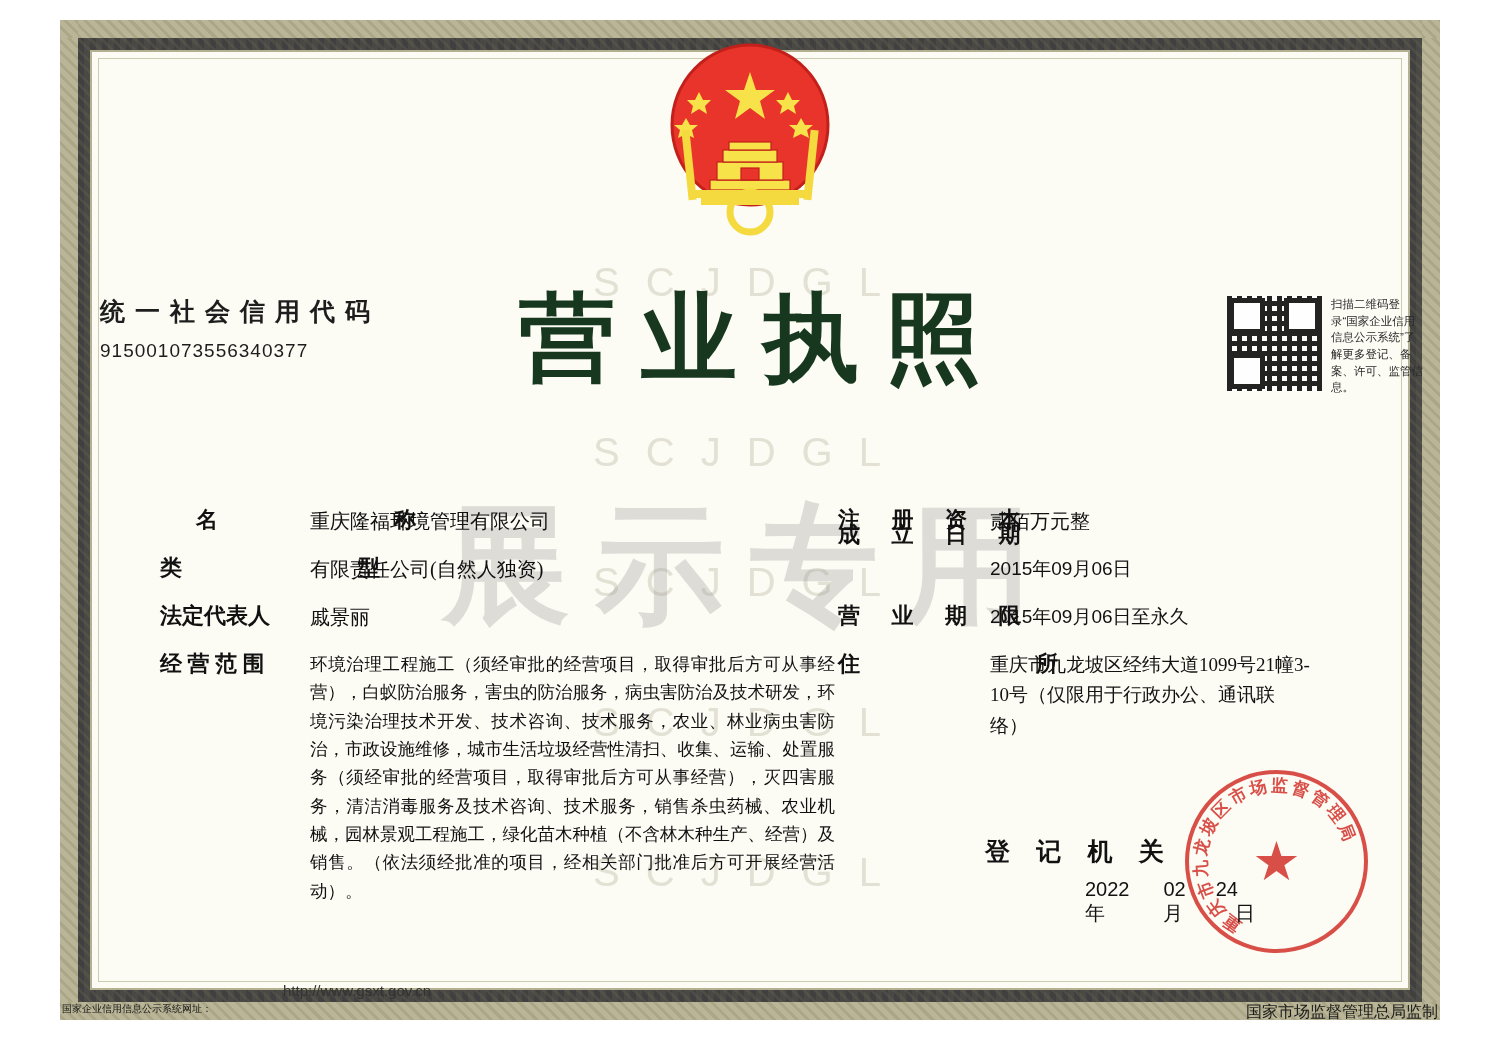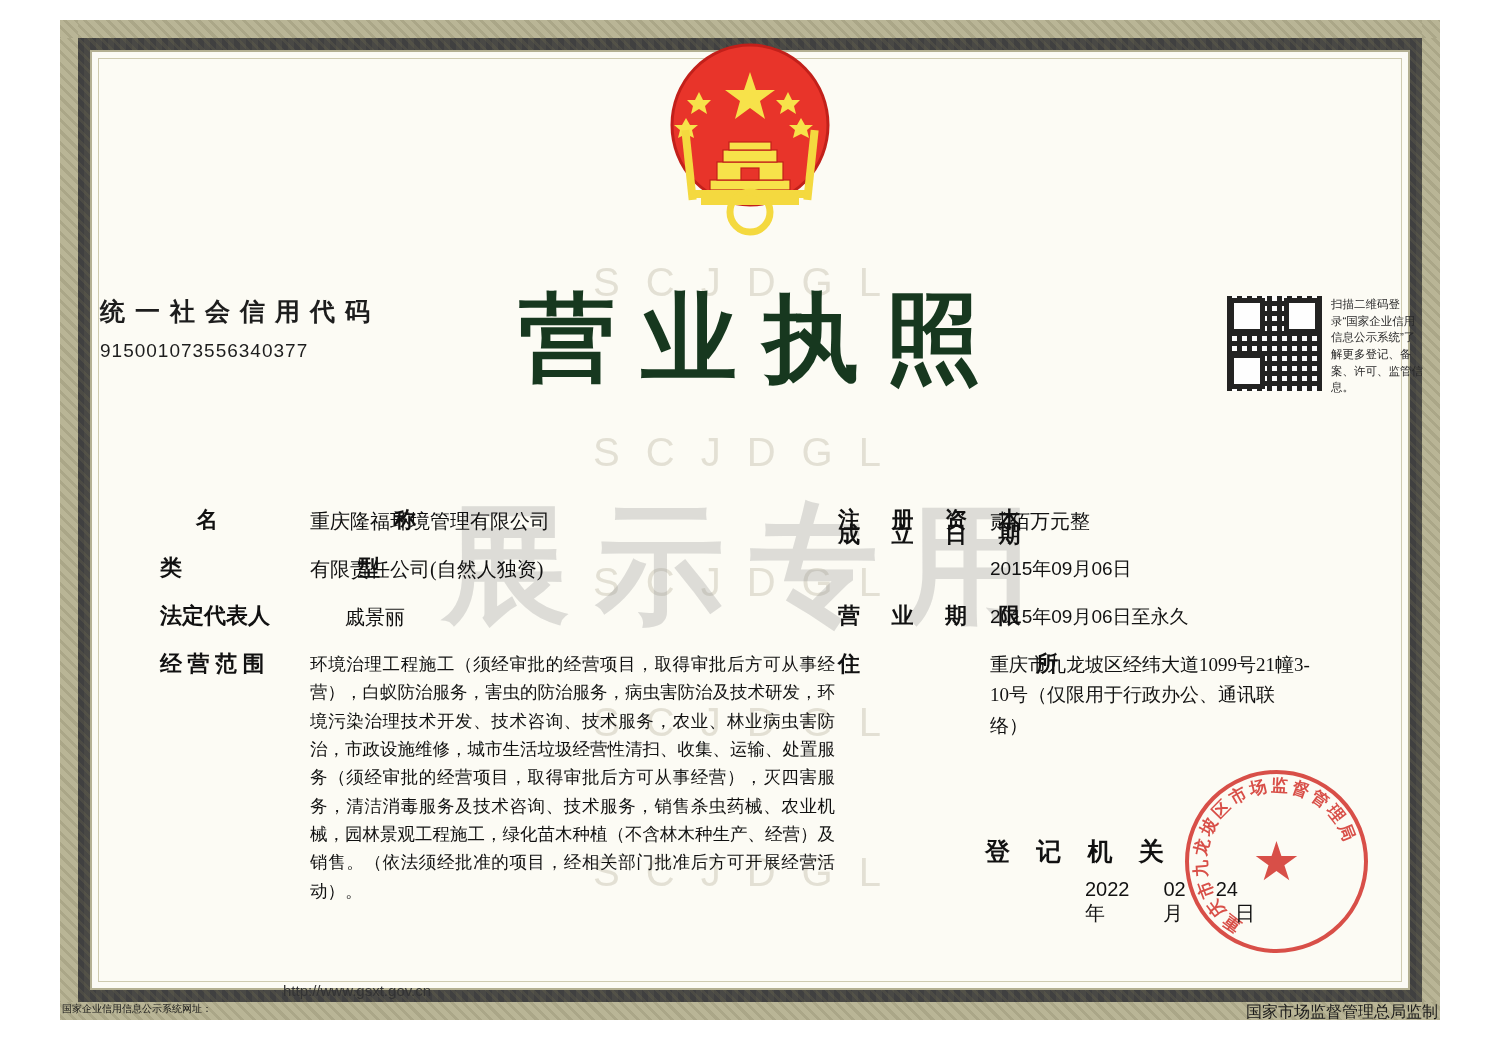--- a/index.html
+++ b/index.html
@@ -175,21 +175,21 @@
     line-height:1.55;
     font-family:"Liberation Serif", serif;
   }
   .lab-name{left:160px;top:505px;letter-spacing:44px;margin-left:36px;}
   .lab-type{left:160px;top:553px;letter-spacing:44px;}
   .lab-legal{left:160px;top:601px;letter-spacing:0px;}
   .lab-scope{left:160px;top:649px;letter-spacing:0px;}
 
   .val-name{left:310px;top:506px;}
   .val-type{left:310px;top:554px;}
-  .val-legal{left:310px;top:602px;margin-left:35px;}
+  .val-legal{left:310px;top:602px;}
   .val-scope{left:310px;top:650px;width:525px;font-size:17.5px;line-height:1.62;text-align:justify;}
 
   .lab-cap{left:838px;top:505px;letter-spacing:13px;}
   .lab-found{left:838px;top:520px;letter-spacing:13px;}
   .lab-term{left:838px;top:601px;letter-spacing:13px;}
   .lab-addr{left:838px;top:649px;letter-spacing:44px;}
 
   .val-cap{left:990px;top:506px;}
   .val-found{left:990px;top:554px;font-family:"Liberation Sans",sans-serif;font-size:19px;}
   .val-term{left:990px;top:602px;font-family:"Liberation Sans",sans-serif;font-size:19px;}

